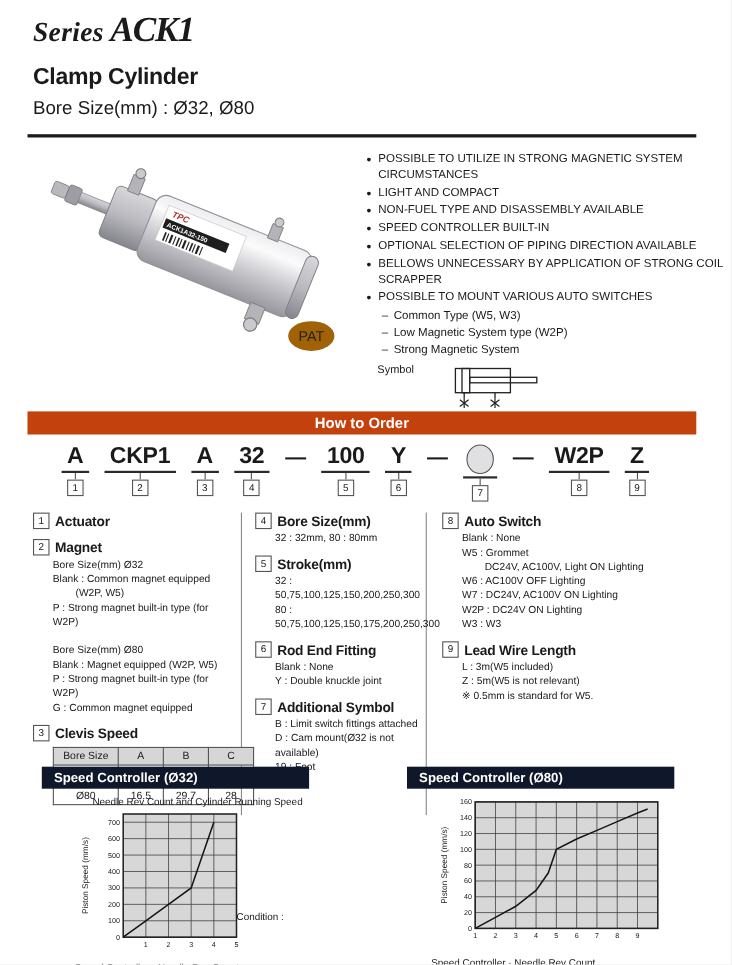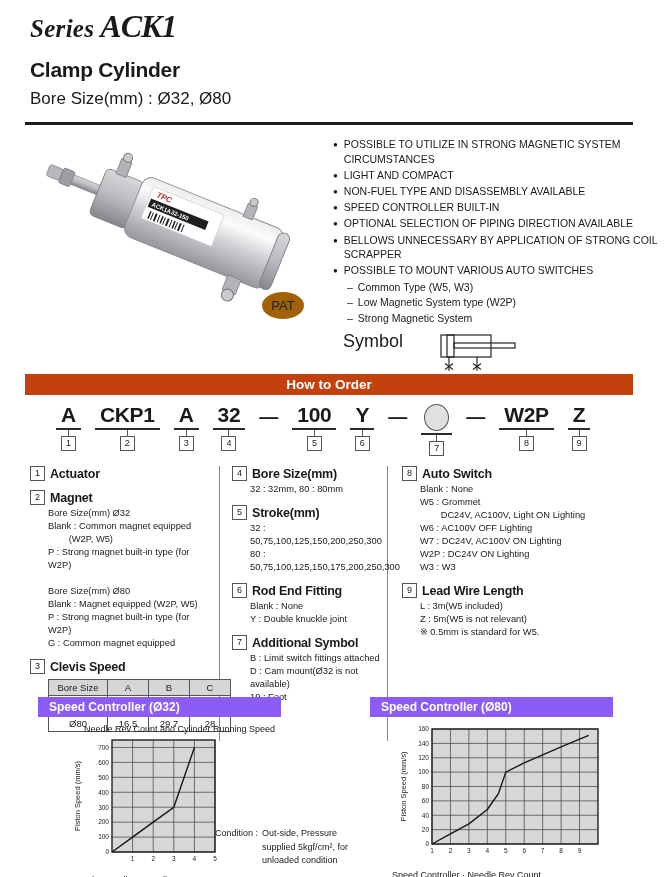--- a/index.html
+++ b/index.html
@@ -20,21 +20,21 @@
              background:#a16207;display:flex;align-items:center;justify-content:center;
              font-weight:400;font-size:13px;color:#222;}
 
   
   .features{position:absolute;left:333px;top:137px;width:327px;font-size:10.5px;line-height:1.42;}
   .feat{display:flex;gap:6px;margin-bottom:1px;}
   .feat .b{font-size:8px;line-height:1.9;}
   .subfeat{display:flex;gap:5px;margin-bottom:1px;padding-left:14px;}
 
   .symbol-row{position:absolute;left:343px;top:331px;display:flex;gap:24px;align-items:flex-start;}
-  .symbol-label{font-size:18px;font-weight:500;}
+  .symbol-label{font-size:10px;font-weight:500;}
 
   
   .order-bar{position:absolute;left:25px;top:374px;width:608px;height:21px;background:#c2410c;
              color:#fff;font-weight:700;font-size:13.5px;display:flex;align-items:center;justify-content:center;}
   .code-row{position:absolute;left:56px;top:404px;display:flex;gap:14px;align-items:flex-start;}
   .seg{display:flex;flex-direction:column;align-items:center;}
   .code{font-size:21px;font-weight:700;letter-spacing:-.3px;border-bottom:2px solid #2a2a2a;
         padding:0 5px 2px;line-height:1.05;}
   .tick{width:1px;height:6px;background:#555;}
   .numbox{width:13px;height:13px;border:1px solid #555;font-size:9px;display:flex;align-items:center;
@@ -60,21 +60,21 @@
   .clevis th,.clevis td{border:1px solid #555;padding:1px 3px;height:13px;}
   .clevis th{background:#d6d6d6;font-weight:400;min-width:34px;}
   .clevis th:first-child{min-width:52px;}
   .tolwrap{display:inline-flex;flex-direction:column;font-size:5.5px;line-height:5.5px;
            vertical-align:-1px;margin-left:1px;}
 
   
   .speed{position:absolute;top:697px;}
   #speed32{left:38px;width:330px;height:180px;}
   #speed80{left:370px;width:280px;height:180px;}
-  .speed-bar{width:243px;height:20px;background:#8b5cf6;color:#fff;font-size:12px;font-weight:700;
+  .speed-bar{width:243px;height:20px;background:#0f172a;color:#fff;font-size:12px;font-weight:700;
              display:flex;align-items:center;padding-left:11px;box-sizing:border-box;}
   .chart-title{position:absolute;left:46px;top:27px;font-size:9px;}
   .chart-wrap{position:absolute;}
   #speed32 .chart-wrap{left:32px;top:40px;}
   #speed80 .chart-wrap{left:28px;top:28px;}
   .xlabel{position:absolute;font-size:9px;text-align:left;margin-top:10px;}
   #speed32 .xlabel{left:30px;top:168px;width:160px;}
   #speed80 .xlabel{left:22px;top:163px;width:216px;}
   .condition{position:absolute;left:177px;top:130px;width:152px;font-size:9px;line-height:1.5;display:flex;gap:4px;}
   .cond-label{white-space:nowrap;}
@@ -425,23 +425,20 @@
           <text x="39" y="27.699999999999992" font-size="6.5" text-anchor="end" fill="#222" font-family="Liberation Sans, sans-serif">600</text>
           <line x1="42" y1="10.466666666666669" x2="145" y2="10.466666666666669" stroke="#3c3c3c" stroke-width="0.7"></line>
           <text x="39" y="12.76666666666667" font-size="6.5" text-anchor="end" fill="#222" font-family="Liberation Sans, sans-serif">700</text>
           <rect x="42" y="3" width="103" height="112" fill="none" stroke="#222" stroke-width="1.4"></rect>
           <polyline points="42,115 62.6,100.06666666666666 83.2,85.13333333333333 103.8,70.19999999999999 124.4,10.466666666666669" fill="none" stroke="#161616" stroke-width="1.4"></polyline>
           <text x="10" y="59" font-size="7.5" fill="#222" text-anchor="middle" transform="rotate(-90 10 59)" font-family="Liberation Sans, sans-serif">Piston Speed (mm/s)</text>
         </svg></div>
     <div class="xlabel">Speed Controller · Needle Rev Count</div>
     <div class="condition">
       <span class="cond-label">Condition :</span>
-      <span class="cond-text">Out-side, Pressure
-supplied 5kgf/cm², for
-unloaded condition</span>
     </div>
   </div>
 
   <div class="speed" id="speed80">
     <div class="speed-bar">Speed Controller (Ø80)</div>
     <div class="chart-wrap"><svg width="212" height="133">
           <rect x="34" y="4" width="166" height="115" fill="#d7d7d7"></rect>
           <line x1="34" y1="4" x2="34" y2="119" stroke="#3c3c3c" stroke-width="0.7"></line>
           <text x="34" y="128" font-size="6.5" text-anchor="middle" fill="#222" font-family="Liberation Sans, sans-serif">1</text>
           <line x1="52.44444444444444" y1="4" x2="52.44444444444444" y2="119" stroke="#3c3c3c" stroke-width="0.7"></line>

